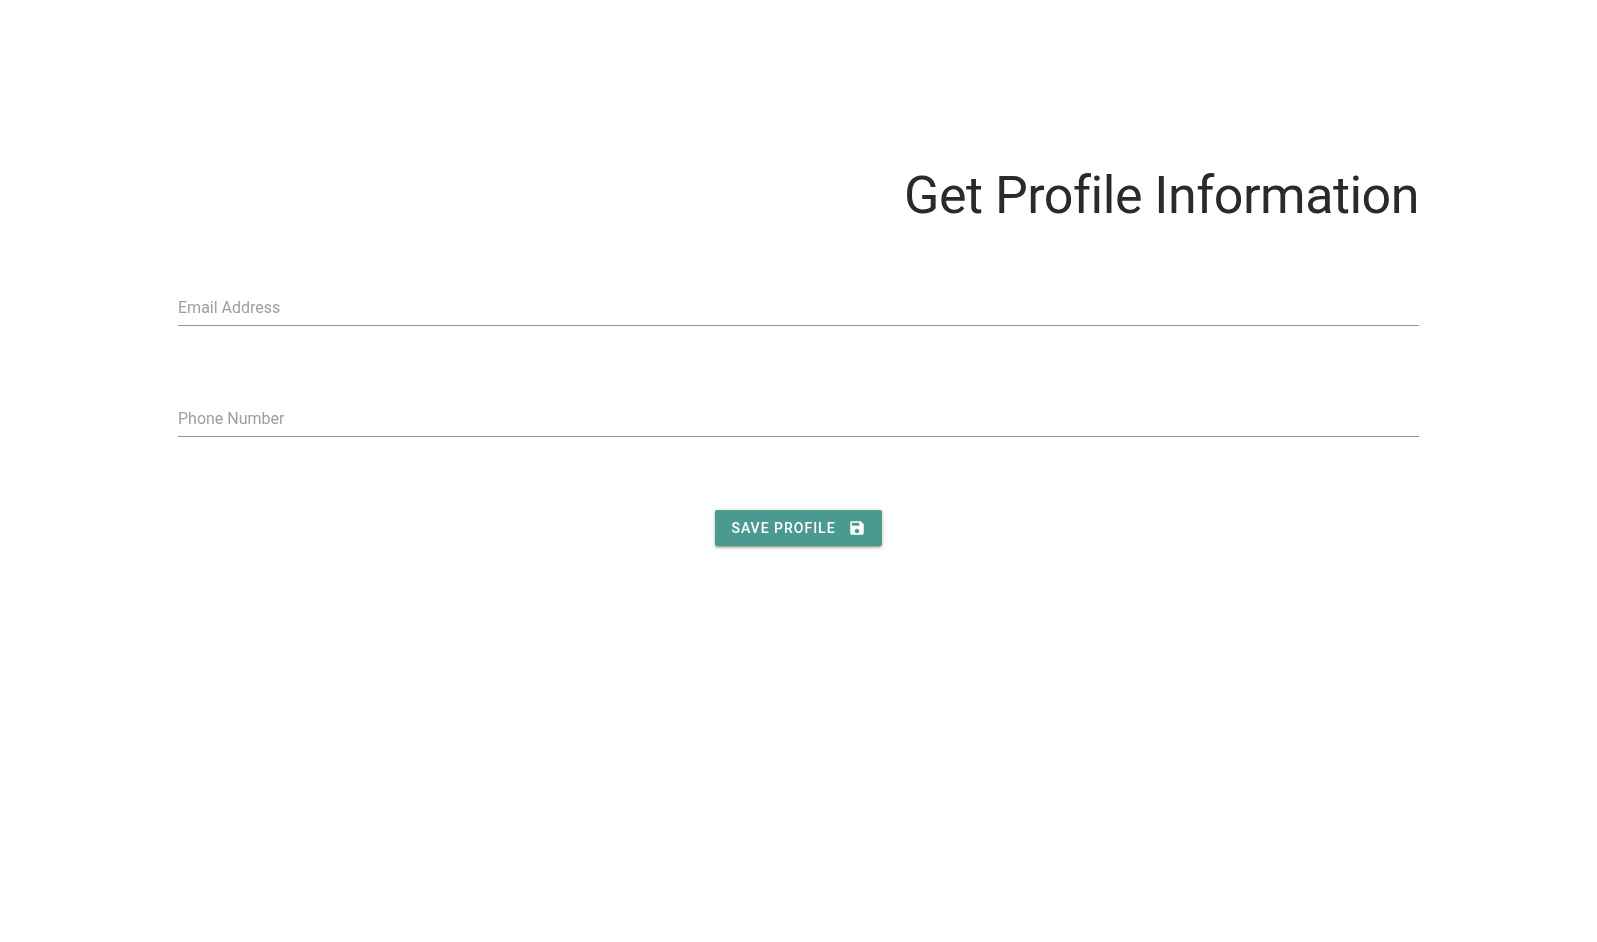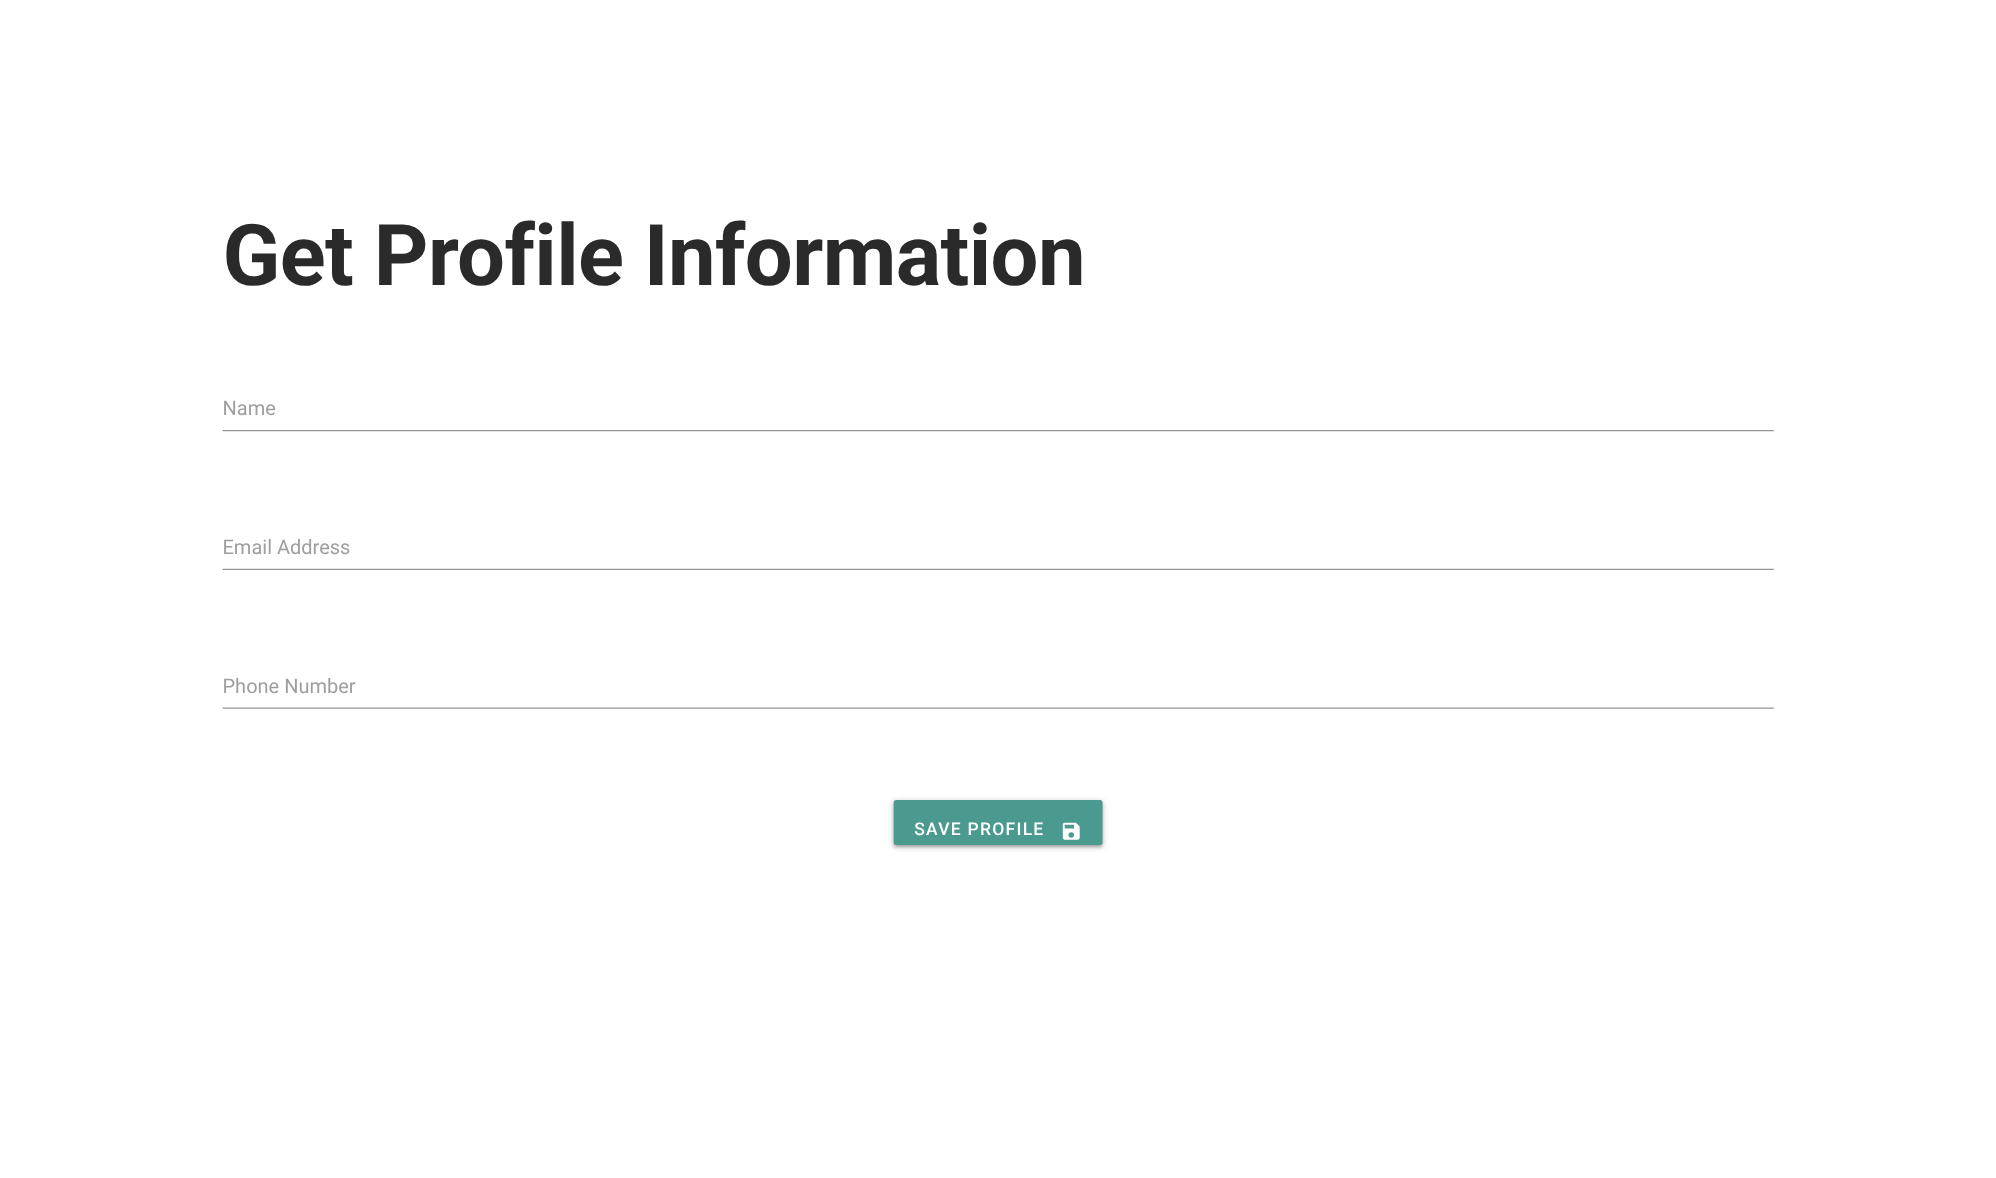--- a/index.html
+++ b/index.html
@@ -15,24 +15,24 @@
       height: 942px;
     }
     
     .container {
       width: 100%;
       padding: 0 178px;
       padding-top: 165px;
     }
     
     .page-title {
-      font-size: 68px;
-      font-weight: 700;
+      font-size: 52px;
+      font-weight: 400;
       color: #2a2a2a;
-      text-align: left;
+      text-align: right;
       margin-bottom: 62px;
       letter-spacing: -0.5px;
     }
     
     .form-field {
       position: relative;
       margin-bottom: 73px;
     }
     
     .form-field:last-of-type {
@@ -56,21 +56,21 @@
       font-weight: 400;
     }
     
     .button-container {
       text-align: center;
       margin-top: 40px;
     }
     
     .save-button {
       display: inline-flex;
-      align-items: flex-start;
+      align-items: center;
       justify-content: center;
       background-color: #4a9a8f;
       color: #ffffff;
       border: none;
       padding: 16px 16px;
       height: 36px;
       font-size: 14px;
       font-weight: 500;
       letter-spacing: 1px;
       border-radius: 2px;
@@ -90,23 +90,20 @@
       height: 18px;
       fill: #ffffff;
     }
   </style>
 </head>
 <body>
 
 <div class="container">
   <h1 class="page-title">Get Profile Information</h1>
 
-  <div class="form-field">
-    <input type="text" class="form-input" placeholder="Name" value="" style="">
-  </div>
 
 
   <div class="form-field">
     <input type="text" class="form-input" placeholder="Email Address" value="" style="">
   </div>
 
   <div class="form-field">
     <input type="text" class="form-input" placeholder="Phone Number" value="" style="">
   </div>
 

